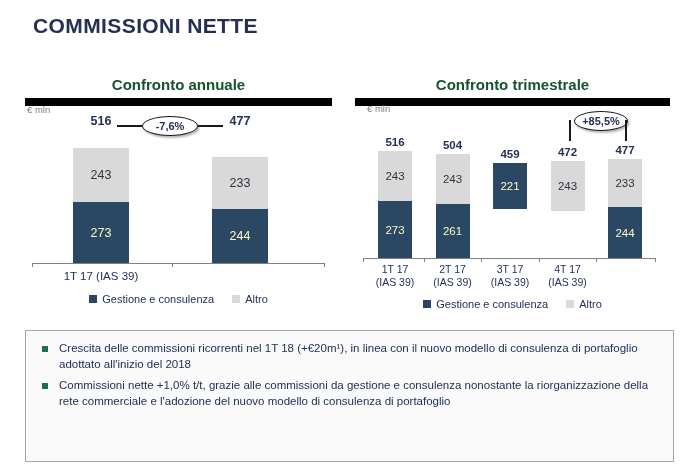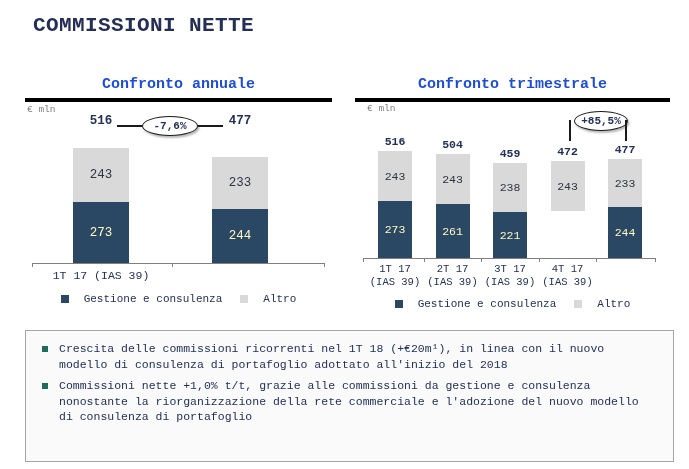--- a/index.html
+++ b/index.html
@@ -1,39 +1,39 @@
 <!DOCTYPE html>
 <html><head>
 <meta charset="utf-8">
 <style>
   html,body{margin:0;padding:0;background:#ffffff;}
   .slide{position:relative;width:689px;height:469px;background:#ffffff;overflow:hidden;
-         font-family:Liberation Mono, monospace;}
+         font-family:Liberation Sans, sans-serif;}
   .main-title{position:absolute;left:33px;top:14px;font-size:21px;font-weight:bold;
               color:#252E55;letter-spacing:0.4px;}
   .panel{position:absolute;top:74px;height:252px;}
   #panel-annual{left:25px;width:307px;}
   #panel-quarterly{left:355px;width:315px;}
-  .panel-title{font-size:15px;font-weight:bold;color:#1d4ed8;text-align:center;
-               padding:2px 0 5px 0;border-bottom:4px solid #000000;}
+  .panel-title{font-size:15px;font-weight:bold;color:#14532d;text-align:center;
+               padding:2px 0 5px 0;border-bottom:8px solid #000000;}
   .unit{position:absolute;font-size:9.5px;color:#7f7f7f;}
   #panel-annual .unit{left:2px;top:30px;}
   #panel-quarterly .unit{left:12px;top:29px;}
   .axis-line{position:absolute;height:1px;background:#808080;}
   .axis-tick{position:absolute;width:1px;height:4px;background:#808080;}
   .bar-col{position:absolute;display:flex;flex-direction:column;align-items:stretch;}
   .bar-total{text-align:center;font-weight:bold;color:#233158;line-height:14px;}
   .bar-total.fixed{position:absolute;}
   .seg{display:flex;align-items:center;justify-content:center;}
   .seg-altro{background:#D9D9D9;color:#2E3440;}
   .seg-gest{background:#2A4763;color:#fef9c3;}
   .x-label{position:absolute;text-align:center;color:#233158;line-height:1.28;}
   .legend{position:absolute;left:0;right:0;display:flex;justify-content:center;gap:18px;
           font-size:11px;color:#233158;}
-  .legend-item{display:flex;align-items:center;gap:15px;}
+  .legend-item{display:flex;align-items:center;gap:5px;}
   .legend-swatch{width:8px;height:8px;flex:0 0 8px;}
   .oval{position:absolute;border:1.5px solid #1a1a1a;border-radius:50%;background:#ffffff;
         display:flex;align-items:center;justify-content:center;font-weight:bold;
         font-size:11px;color:#233158;box-shadow:1.5px 2px 2px rgba(0,0,0,0.28);box-sizing:border-box;}
   .hline{position:absolute;height:1.5px;background:#1a1a1a;}
   .vline{position:absolute;width:1.5px;background:#1a1a1a;}
   .notes{position:absolute;left:25px;top:330px;width:649px;height:132px;background:#FAFAFA;
          border:1px solid #A6A6A6;box-sizing:border-box;padding:10px 14px 6px 16px;}
   .notes ul{list-style:none;margin:0;padding:0;}
   .notes li{display:flex;margin-bottom:6px;}
@@ -104,21 +104,20 @@
         <div class="bar-total" style="height: 16px; font-size: 11.5px;">504</div>
         <div class="seg seg-altro" style="height: 50px; font-size: 11.5px;">243</div>
         <div class="seg seg-gest" style="height: 54px; font-size: 11.5px;">261</div>
       </div>
       <div class="x-label" style="left: 65.5px; top: 189px; width: 64px; font-size: 10.5px;">
         <div>2T 17</div>
         <div>(IAS 39)</div>
       </div>
       <div class="bar-col" style="left: 138px; top: 73px; width: 34px;">
         <div class="bar-total" style="height: 16px; font-size: 11.5px;">459</div>
-        <div class="seg seg-altro" style="height: 49px; font-size: 11.5px;">238</div>
         <div class="seg seg-gest" style="height: 46px; font-size: 11.5px;">221</div>
       </div>
       <div class="x-label" style="left: 123px; top: 189px; width: 64px; font-size: 10.5px;">
         <div>3T 17</div>
         <div>(IAS 39)</div>
       </div>
       <div class="bar-col" style="left: 195.5px; top: 71px; width: 34px;">
         <div class="bar-total" style="height: 16px; font-size: 11.5px;">472</div>
         <div class="seg seg-altro" style="height: 50px; font-size: 11.5px;">243</div>
       </div>

